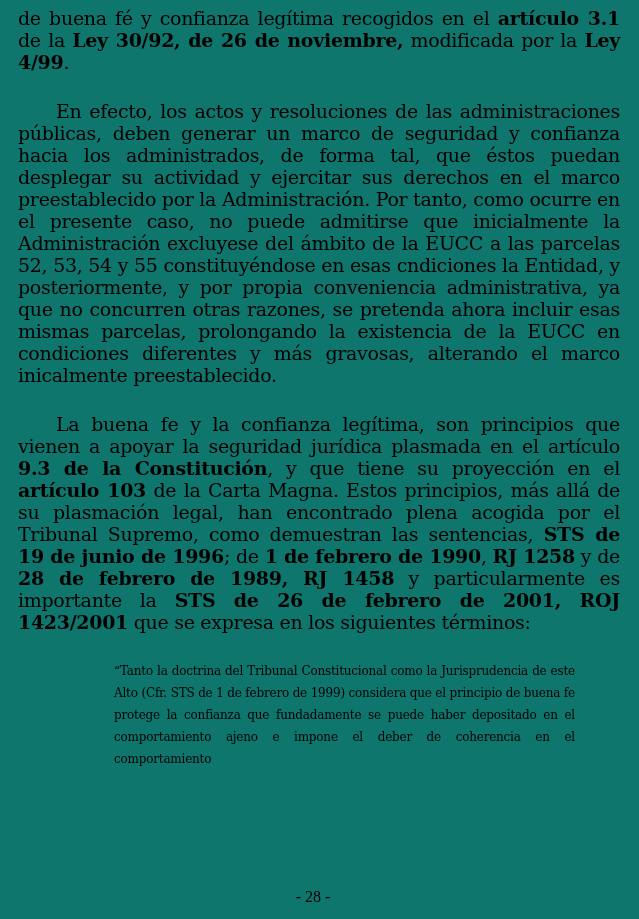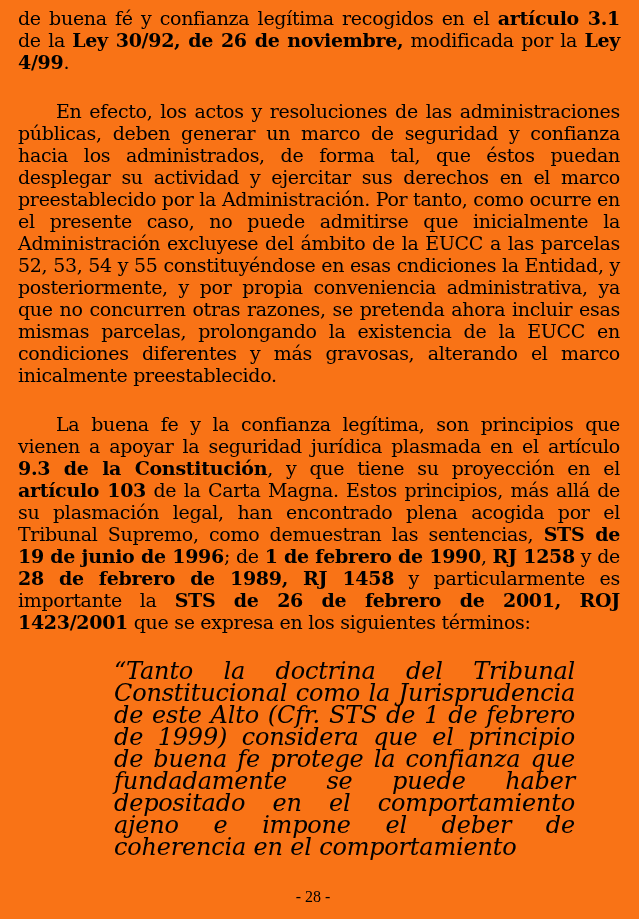--- a/index.html
+++ b/index.html
@@ -6,21 +6,21 @@
   html, body {
     margin: 0;
     padding: 0;
     background: #ffffff;
   }
   .page {
     position: relative;
     width: 639px;
     height: 919px;
     margin: 0 auto;
-    background: #f97316;
+    background: #0f766e;
     color: #000000;
     font-family: "DejaVu Serif", "Liberation Serif", serif;
     overflow: hidden;
   }
   .content {
     position: absolute;
     top: 7px;
     left: 18px;
     right: 19px;
   }
@@ -34,22 +34,21 @@
   }
   .para.continuation {
     text-indent: 0;
   }
   .para b, .quote b {
     font-weight: bold;
   }
   .quote {
     margin: 27px 45px 0 96px;
     text-align: justify;
-    font-style: italic;
-    font-size: 24px;
+    font-size: 12px;
     line-height: 22px;
     letter-spacing: -0.2px;
   }
   .footer {
     position: absolute;
     bottom: 13px;
     left: 0;
     right: 13px;
     text-align: center;
     font-family: "Liberation Serif", serif;

